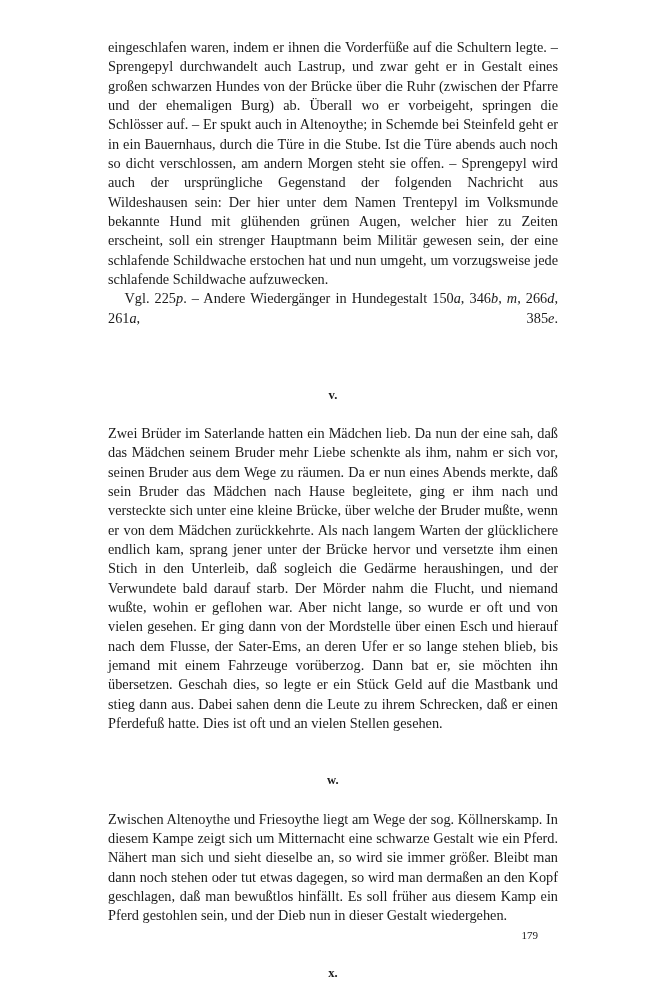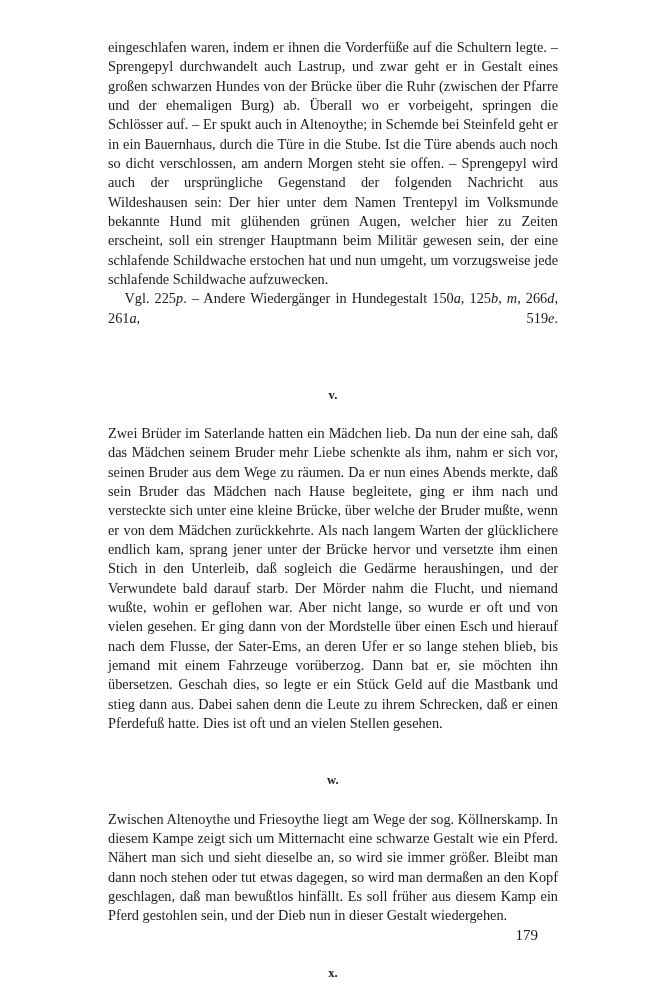--- a/index.html
+++ b/index.html
@@ -58,36 +58,36 @@
   .spacer-after-head {
     height: 19px;
   }
   i, .it {
     font-style: italic;
   }
   .page-number {
     position: absolute;
     right: 102px;
     top: 928px;
-    font-size: 15px;
+    font-size: 11px;
     line-height: 14px;
     text-align: right;
     color: #1a1a1a;
   }
 </style>
 </head>
 <body>
 
 <div class="page">
 
   <div class="text-block">
 
     <p class="body-par">eingeschlafen waren, indem er ihnen die Vorderfüße auf die Schultern legte. – Sprengepyl durchwandelt auch Lastrup, und zwar geht er in Gestalt eines großen schwarzen Hundes von der Brücke über die Ruhr (zwischen der Pfarre und der ehemaligen Burg) ab. Überall wo er vorbeigeht, springen die Schlösser auf. – Er spukt auch in Altenoythe; in Schemde bei Steinfeld geht er in ein Bauernhaus, durch die Türe in die Stube. Ist die Türe abends auch noch so dicht verschlossen, am andern Morgen steht sie offen. – Sprengepyl wird auch der ursprüngliche Gegenstand der folgenden Nachricht aus Wildeshausen sein: Der hier unter dem Namen Trentepyl im Volksmunde bekannte Hund mit glühenden grünen Augen, welcher hier zu Zeiten erscheint, soll ein strenger Hauptmann beim Militär gewesen sein, der eine schlafende Schildwache erstochen hat und nun umgeht, um vorzugsweise jede schlafende Schildwache aufzuwecken.</p>
 
-    <p class="body-par indent last-line-left"><span>Vgl. 225</span><i class="it">p</i><span>. – Andere Wiedergänger in Hundegestalt 150</span><i class="it">a</i><span>, 125</span><i class="it">b</i><span>, </span><i class="it">m</i><span>, 266</span><i class="it">d</i><span>, 261</span><i class="it">a</i><span>, 519</span><i class="it">e</i><span>.</span></p>
+    <p class="body-par indent last-line-left"><span>Vgl. 225</span><i class="it">p</i><span>. – Andere Wiedergänger in Hundegestalt 150</span><i class="it">a</i><span>, 346</span><i class="it">b</i><span>, </span><i class="it">m</i><span>, 266</span><i class="it">d</i><span>, 261</span><i class="it">a</i><span>, 385</span><i class="it">e</i><span>.</span></p>
 
     <div class="spacer-before-head"></div>
     <p class="sect-head">v.</p>
     <div class="spacer-after-head"></div>
     <p class="body-par">Zwei Brüder im Saterlande hatten ein Mädchen lieb. Da nun der eine sah, daß das Mädchen seinem Bruder mehr Liebe schenkte als ihm, nahm er sich vor, seinen Bruder aus dem Wege zu räumen. Da er nun eines Abends merkte, daß sein Bruder das Mädchen nach Hause begleitete, ging er ihm nach und versteckte sich unter eine kleine Brücke, über welche der Bruder mußte, wenn er von dem Mädchen zurückkehrte. Als nach langem Warten der glücklichere endlich kam, sprang jener unter der Brücke hervor und versetzte ihm einen Stich in den Unterleib, daß sogleich die Gedärme heraushingen, und der Verwundete bald darauf starb. Der Mörder nahm die Flucht, und niemand wußte, wohin er geflohen war. Aber nicht lange, so wurde er oft und von vielen gesehen. Er ging dann von der Mordstelle über einen Esch und hierauf nach dem Flusse, der Sater-Ems, an deren Ufer er so lange stehen blieb, bis jemand mit einem Fahrzeuge vorüberzog. Dann bat er, sie möchten ihn übersetzen. Geschah dies, so legte er ein Stück Geld auf die Mastbank und stieg dann aus. Dabei sahen denn die Leute zu ihrem Schrecken, daß er einen Pferdefuß hatte. Dies ist oft und an vielen Stellen gesehen.</p>
 
     <div class="spacer-before-head"></div>
     <p class="sect-head">w.</p>
     <div class="spacer-after-head"></div>
     <p class="body-par">Zwischen Altenoythe und Friesoythe liegt am Wege der sog. Köllnerskamp. In diesem Kampe zeigt sich um Mitternacht eine schwarze Gestalt wie ein Pferd. Nähert man sich und sieht dieselbe an, so wird sie immer größer. Bleibt man dann noch stehen oder tut etwas dagegen, so wird man dermaßen an den Kopf geschlagen, daß man bewußtlos hinfällt. Es soll früher aus diesem Kamp ein Pferd gestohlen sein, und der Dieb nun in dieser Gestalt wiedergehen.</p>

